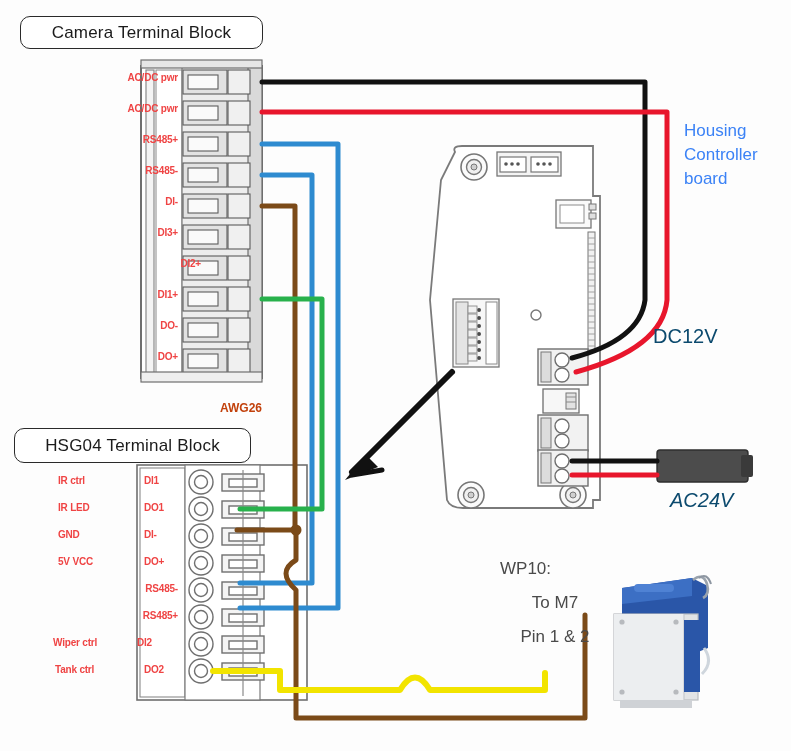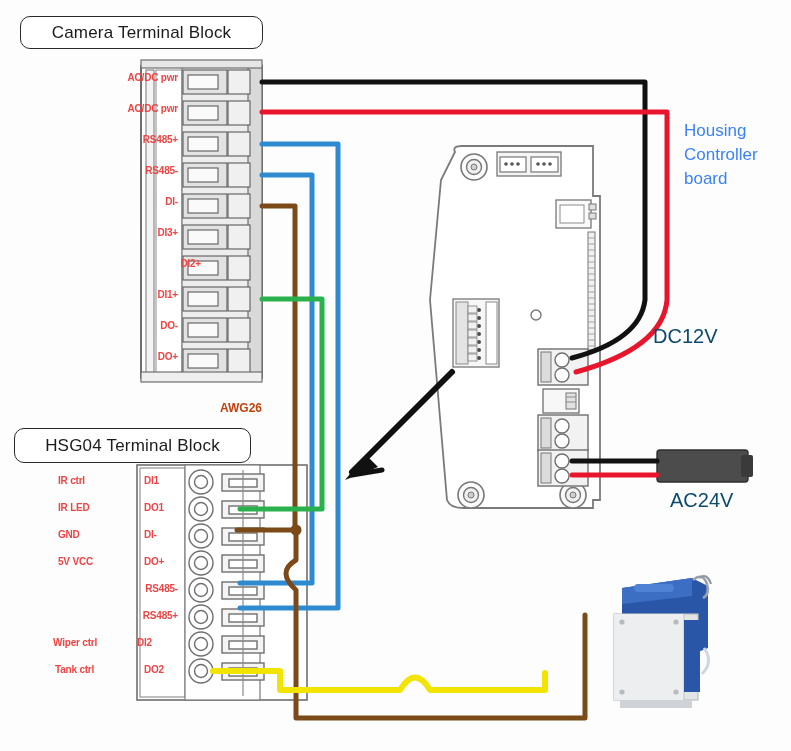--- a/index.html
+++ b/index.html
@@ -379,22 +379,27 @@
   <div class="note awg" style="left:220px; top:401px;">AWG26</div>
 
   <div class="note housing" style="left:684px; top:119px;">
     <div>Housing</div>
     <div>Controller</div>
     <div>board</div>
   </div>
 
   <div class="note volt" style="left:653px; top:325px;">DC12V</div>
 
-  <div class="note volt" style="left:670px; top:489px;">AC24V</div>
-
+  <div class="note volt" style="left:670px; top:489px;font-style:italic;">AC24V</div>
+
+  <div class="note wp10" style="left:500px; top:552px; width:110px;">
+    <div style="text-align:left;">WP10:</div>
+    <div>To M7</div>
+    <div>Pin 1 &amp; 2</div>
+  </div>
 
   <div class="pump" style="left:600px; top:560px; width:115px; height:150px;">
     <svg width="115" height="150" viewBox="0 0 115 150">
 
       <path d="M22 28 L92 18 L108 26 L108 88 L88 96 L22 96 Z" fill="#2a56a8"></path>
       <path d="M22 28 L92 18 L92 36 L22 44 Z" fill="#3c6fc4"></path>
       <rect x="34" y="24" width="40" height="8" rx="4" fill="#4f82d4"></rect>
 
       <path d="M93 20 q10 -8 14 4 q3 10 -4 14" fill="none" stroke="#9aa3ad" stroke-width="2.6"></path>
       <path d="M99 18 q8 -6 12 6" fill="none" stroke="#8d96a1" stroke-width="2"></path>

